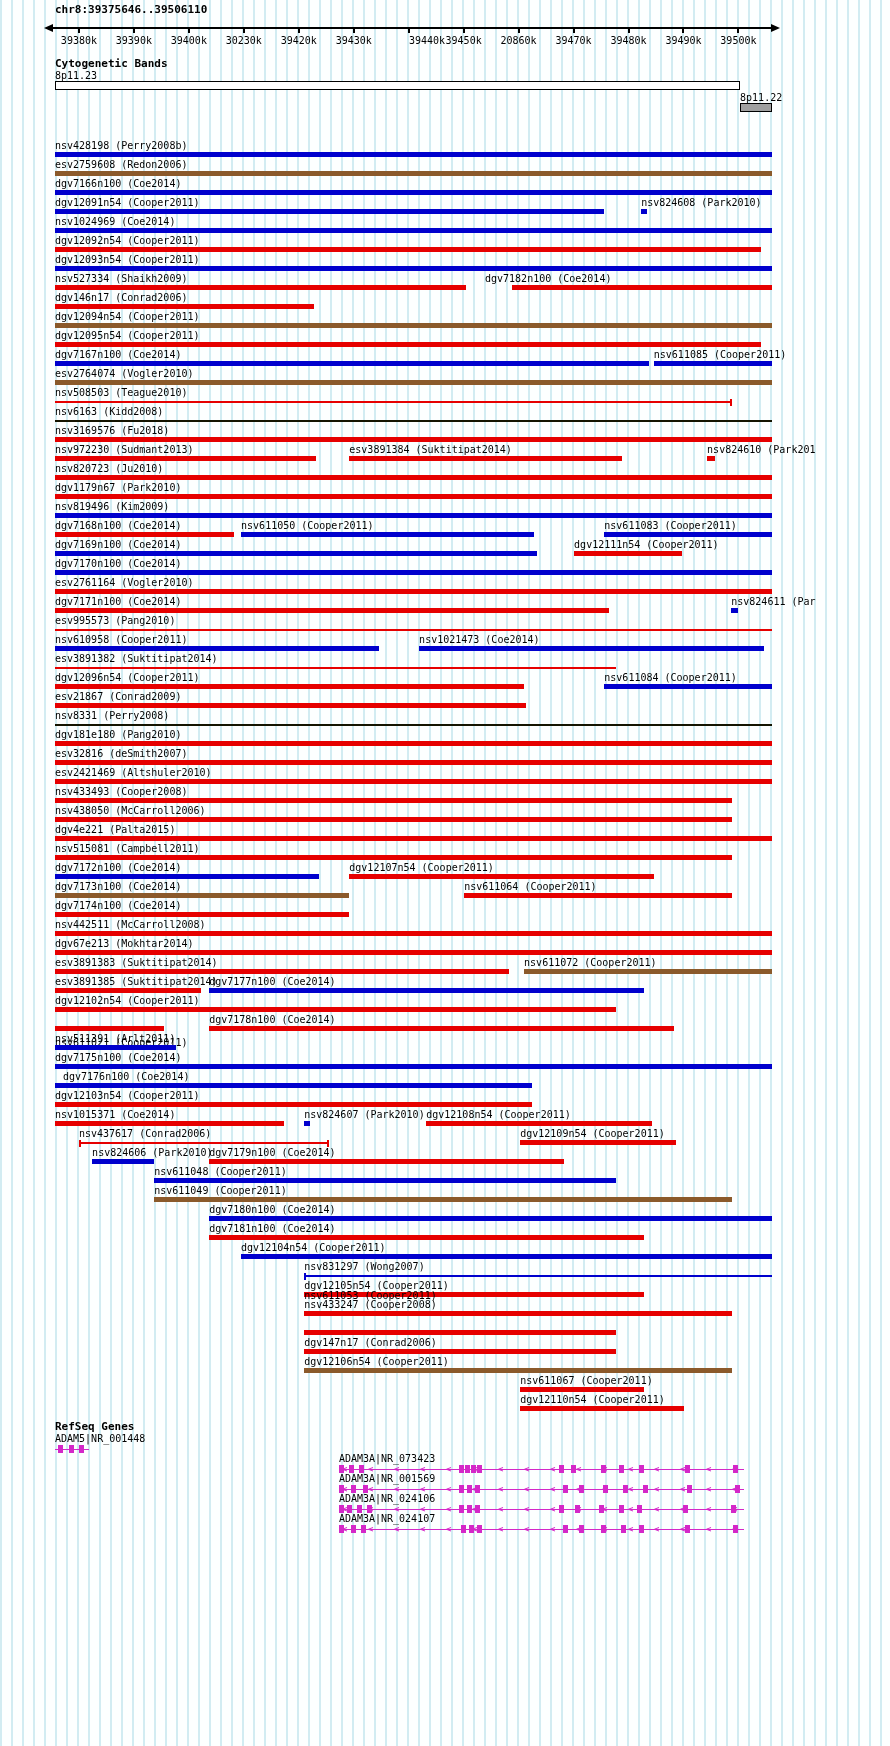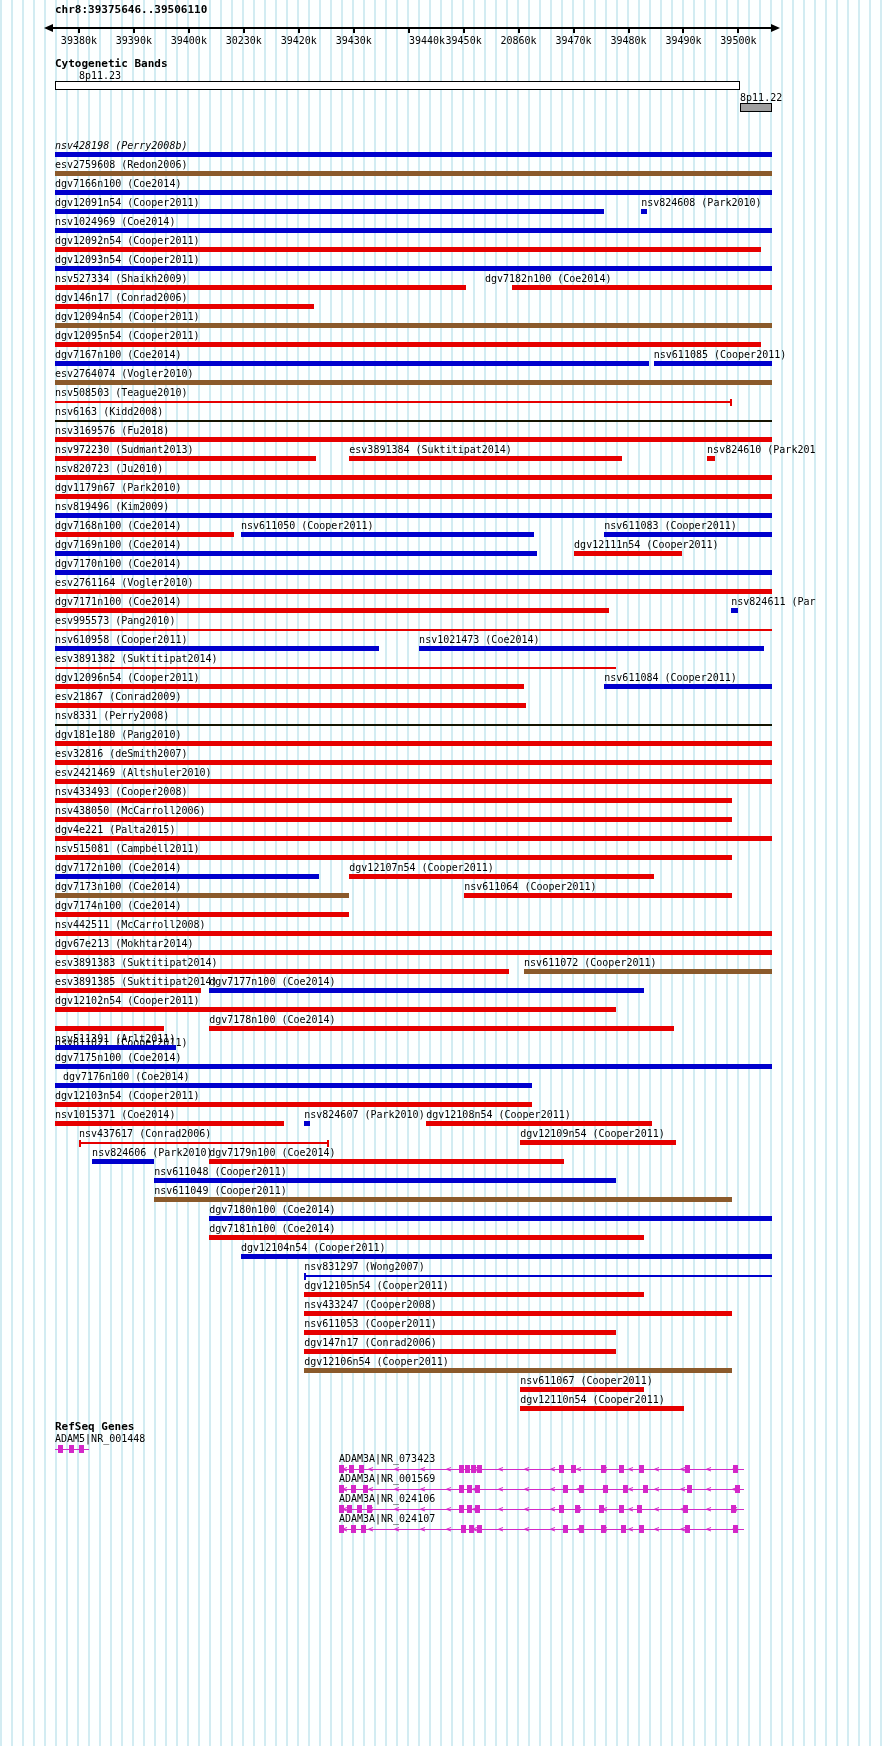--- a/index.html
+++ b/index.html
@@ -57,25 +57,25 @@
     <div class="rtick" style="left: 517.59px; top: 27px;"></div>
     <div class="rlbl" style="left: 496.59px; top: 35px;">20860k</div>
     <div class="rtick" style="left: 572.548px; top: 27px;"></div>
     <div class="rlbl" style="left: 551.548px; top: 35px;">39470k</div>
     <div class="rtick" style="left: 627.505px; top: 27px;"></div>
     <div class="rlbl" style="left: 606.505px; top: 35px;">39480k</div>
     <div class="rtick" style="left: 682.463px; top: 27px;"></div>
     <div class="rlbl" style="left: 661.463px; top: 35px;">39490k</div>
     <div class="rtick" style="left: 737.421px; top: 27px;"></div>
     <div class="rlbl" style="left: 716.421px; top: 35px;">39500k</div>
-    <div class="lbl" style="left: 55px; top: 71px; padding-left: 24px;">8p11.23</div>
+    <div class="lbl" style="left: 55px; top: 71px;">8p11.23</div>
     <div class="band" style="left: 55px; top: 81px; width: 685.07px; background: rgb(255, 255, 255);"></div>
     <div class="lbl" style="left: 740.07px; top: 93px;">8p11.22</div>
     <div class="band" style="left: 740.07px; top: 103px; width: 31.9304px; background: rgb(160, 160, 160);"></div>
-    <div class="lbl" style="left: 55px; top: 141px; font-style: italic;">nsv428198 (Perry2008b)</div>
+    <div class="lbl" style="left: 55px; top: 141px;">nsv428198 (Perry2008b)</div>
     <div class="bar" style="left: 55px; top: 152px; width: 717px; background: rgb(0, 0, 205);"></div>
     <div class="lbl" style="left: 55px; top: 160px;">esv2759608 (Redon2006)</div>
     <div class="bar" style="left: 55px; top: 171px; width: 717px; background: rgb(139, 90, 43);"></div>
     <div class="lbl" style="left: 55px; top: 179px;">dgv7166n100 (Coe2014)</div>
     <div class="bar" style="left: 55px; top: 190px; width: 717px; background: rgb(0, 0, 205);"></div>
     <div class="lbl" style="left: 55px; top: 198px;">dgv12091n54 (Cooper2011)</div>
     <div class="bar" style="left: 55px; top: 209px; width: 548.775px; background: rgb(0, 0, 205);"></div>
     <div class="lbl" style="left: 641.146px; top: 198px;">nsv824608 (Park2010)</div>
     <div class="bar" style="left: 641.146px; top: 209px; width: 6.04535px; background: rgb(0, 0, 205);"></div>
     <div class="lbl" style="left: 55px; top: 217px;">nsv1024969 (Coe2014)</div>
@@ -229,21 +229,21 @@
     <div class="bar" style="left: 209.178px; top: 1235px; width: 434.715px; background: rgb(230, 0, 0);"></div>
     <div class="lbl" style="left: 241.054px; top: 1243px;">dgv12104n54 (Cooper2011)</div>
     <div class="bar" style="left: 241.054px; top: 1254px; width: 530.946px; background: rgb(0, 0, 205);"></div>
     <div class="lbl" style="left: 304.255px; top: 1262px;">nsv831297 (Wong2007)</div>
     <div class="fline" style="left: 304.255px; top: 1275px; width: 467.745px; background: rgb(0, 0, 205);"></div>
     <div class="vtick" style="left: 304.255px; top: 1273px; background: rgb(0, 0, 205);"></div>
     <div class="lbl" style="left: 304.255px; top: 1281px;">dgv12105n54 (Cooper2011)</div>
     <div class="bar" style="left: 304.255px; top: 1292px; width: 339.639px; background: rgb(230, 0, 0);"></div>
     <div class="lbl" style="left: 304.255px; top: 1300px;">nsv433247 (Cooper2008)</div>
     <div class="bar" style="left: 304.255px; top: 1311px; width: 428.12px; background: rgb(230, 0, 0);"></div>
-    <div class="lbl" style="left: 304.255px; top: 1319px; text-align: right;">nsv611053 (Cooper2011)</div>
+    <div class="lbl" style="left: 304.255px; top: 1291px; text-align: right;">nsv611053 (Cooper2011)</div>
     <div class="bar" style="left: 304.255px; top: 1330px; width: 311.61px; background: rgb(230, 0, 0);"></div>
     <div class="lbl" style="left: 304.255px; top: 1338px;">dgv147n17 (Conrad2006)</div>
     <div class="bar" style="left: 304.255px; top: 1349px; width: 311.61px; background: rgb(230, 0, 0);"></div>
     <div class="lbl" style="left: 304.255px; top: 1357px;">dgv12106n54 (Cooper2011)</div>
     <div class="bar" style="left: 304.255px; top: 1368px; width: 428.12px; background: rgb(139, 90, 43);"></div>
     <div class="lbl" style="left: 520.239px; top: 1376px;">nsv611067 (Cooper2011)</div>
     <div class="bar" style="left: 520.239px; top: 1387px; width: 123.655px; background: rgb(230, 0, 0);"></div>
     <div class="lbl" style="left: 520.239px; top: 1395px;">dgv12110n54 (Cooper2011)</div>
     <div class="bar" style="left: 520.239px; top: 1406px; width: 163.774px; background: rgb(230, 0, 0);"></div>
     <div class="lbl" style="left: 55px; top: 1434px;">ADAM5|NR_001448</div>

